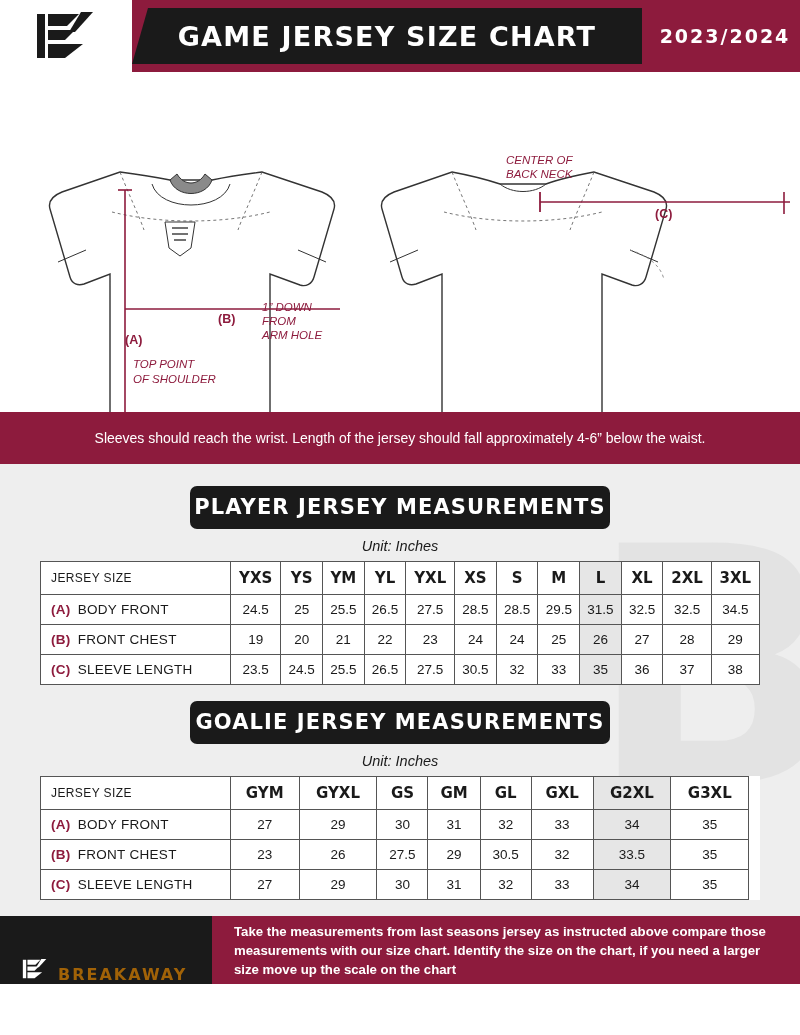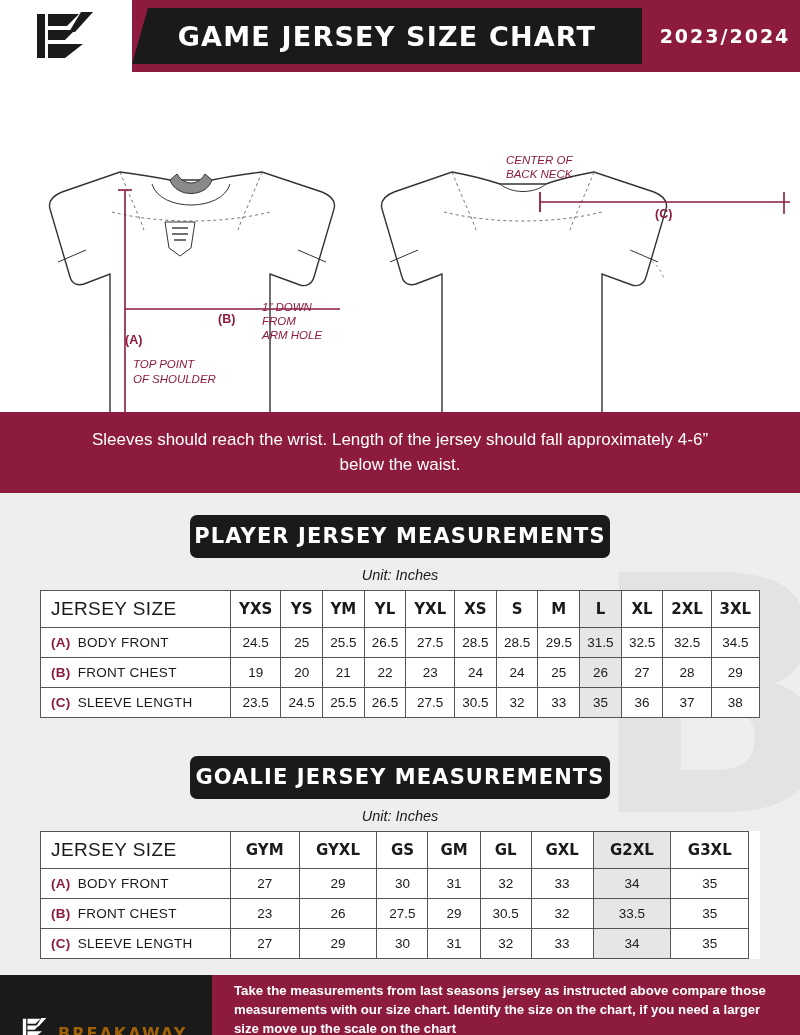--- a/index.html
+++ b/index.html
@@ -72,21 +72,21 @@
     background: #ffffff;
   }
   .illustration svg { display: block; }
 
   
   .note-band {
     background: #8d1b3d;
     color: #ffffff;
     text-align: center;
     padding: 16px 70px;
-    font-size: 17px;
+    font-size: 14px;
     line-height: 1.45;
   }
 
   
   .body-area {
     background: #eeeeee;
     padding: 16px 0 0 0;
     position: relative;
   }
   .watermark {
@@ -131,21 +131,21 @@
     background: #ffffff;
     font-size: 13.5px;
   }
   table td, table th {
     border: 1px solid #555;
     text-align: center;
     padding: 7px 3px;
     font-weight: normal;
     white-space: nowrap;
   }
-  table thead th { font-size: 19px; }
+  table thead th { font-size: 12px; }
   .rowlabel {
     text-align: left;
     padding-left: 10px;
     width: 190px;
     font-size: 13.5px;
     letter-spacing: .3px;
   }
   .rowlabel .tag {
     color: #8d1b3d;
     font-weight: bold;
@@ -345,21 +345,21 @@
             <td>33</td>
             <td class="hl">35</td>
             <td>36</td>
             <td>37</td>
             <td>38</td>
           </tr>
         </tbody>
     </table>
   </div>
 
-  <div class="section" style="margin-top:38px;">
+  <div class="section" style="margin-top:16px;">
     <div class="section-title">GOALIE JERSEY MEASUREMENTS</div>
     <div class="unit">Unit: Inches</div>
     <table>
       <thead>
         <tr>
           <th class="hdr-size">JERSEY SIZE</th>
         <th class="sizecol">GYM</th>
             <th class="sizecol">GYXL</th>
             <th class="sizecol">GS</th>
             <th class="sizecol">GM</th>

